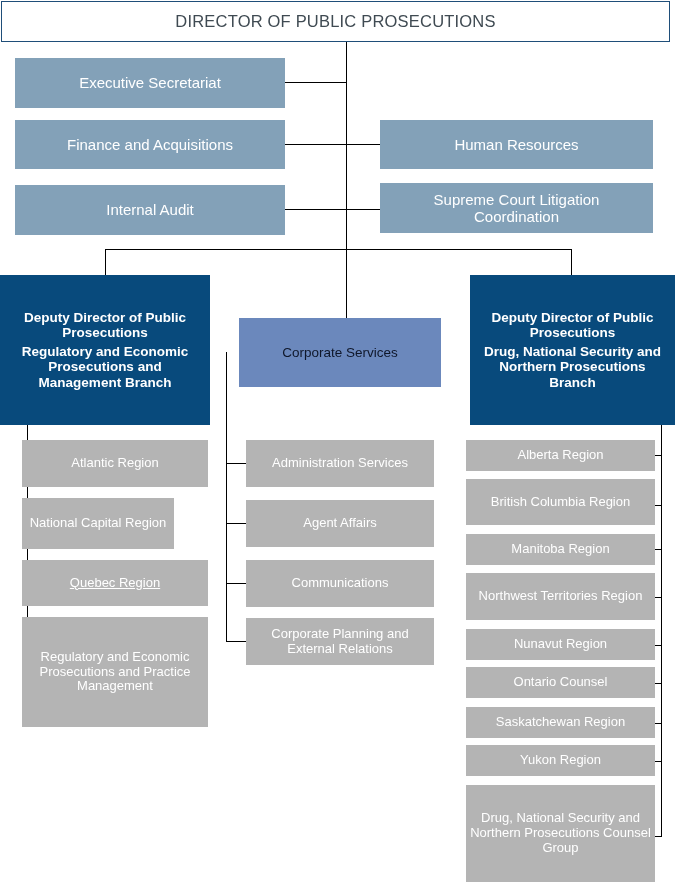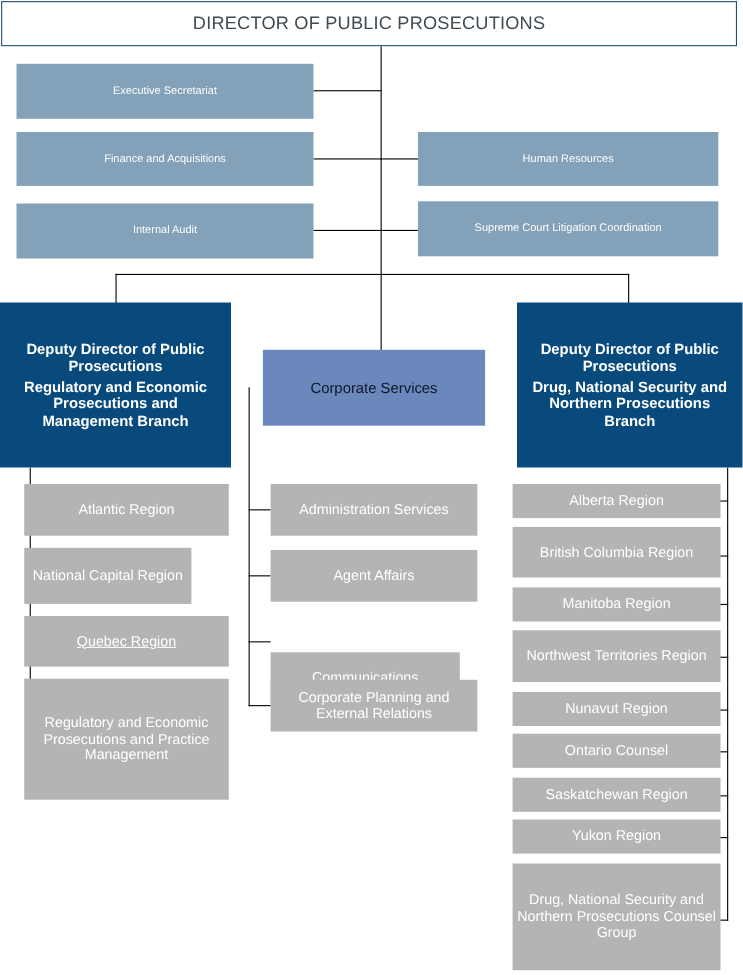--- a/index.html
+++ b/index.html
@@ -9,21 +9,21 @@
 
   .node{position:absolute;box-sizing:border-box;display:flex;
         align-items:center;justify-content:center;text-align:center;
         line-height:1.15;}
 
   
   .root{background:#ffffff;border:1.5px solid #1F4E79;color:#3F4A52;
         font-size:16.5px;letter-spacing:.2px;}
 
   
-  .steel{background:#83A1B8;color:#ffffff;font-size:10px;}
+  .steel{background:#83A1B8;color:#ffffff;font-size:15px;}
 
   
   .navy{background:#084A7C;color:#ffffff;font-size:13.5px;font-weight:bold;
         flex-direction:column;padding:6px 6px;}
   .navy .ttl{display:block;}
   .navy .sub{display:block;margin-top:3px;}
 
   
   .midblue{background:#6B88BC;color:#0f172a;font-size:13.5px;}
 
@@ -128,21 +128,21 @@
   <div class="node grey" style="left:22px;top:617px;width:186px;height:110px;">
     <span>Regulatory and Economic Prosecutions and Practice Management</span>
   </div>
 
   <div class="node grey" style="left:246px;top:440px;width:188px;height:47px;">
     <span>Administration Services</span>
   </div>
   <div class="node grey" style="left:246px;top:500px;width:188px;height:47px;">
     <span>Agent Affairs</span>
   </div>
-  <div class="node grey" style="left:246px;top:593px;width:172px;height:47px;">
+  <div class="node grey" style="left:246px;top:560px;width:188px;height:47px;">
     <span>Communications</span>
   </div>
   <div class="node grey" style="left:246px;top:618px;width:188px;height:47px;">
     <span>Corporate Planning and External Relations</span>
   </div>
 
   <div class="node grey" style="left:466px;top:440px;width:189px;height:31px;">
     <span>Alberta Region</span>
   </div>
   <div class="node grey" style="left:466px;top:479px;width:189px;height:46px;">

